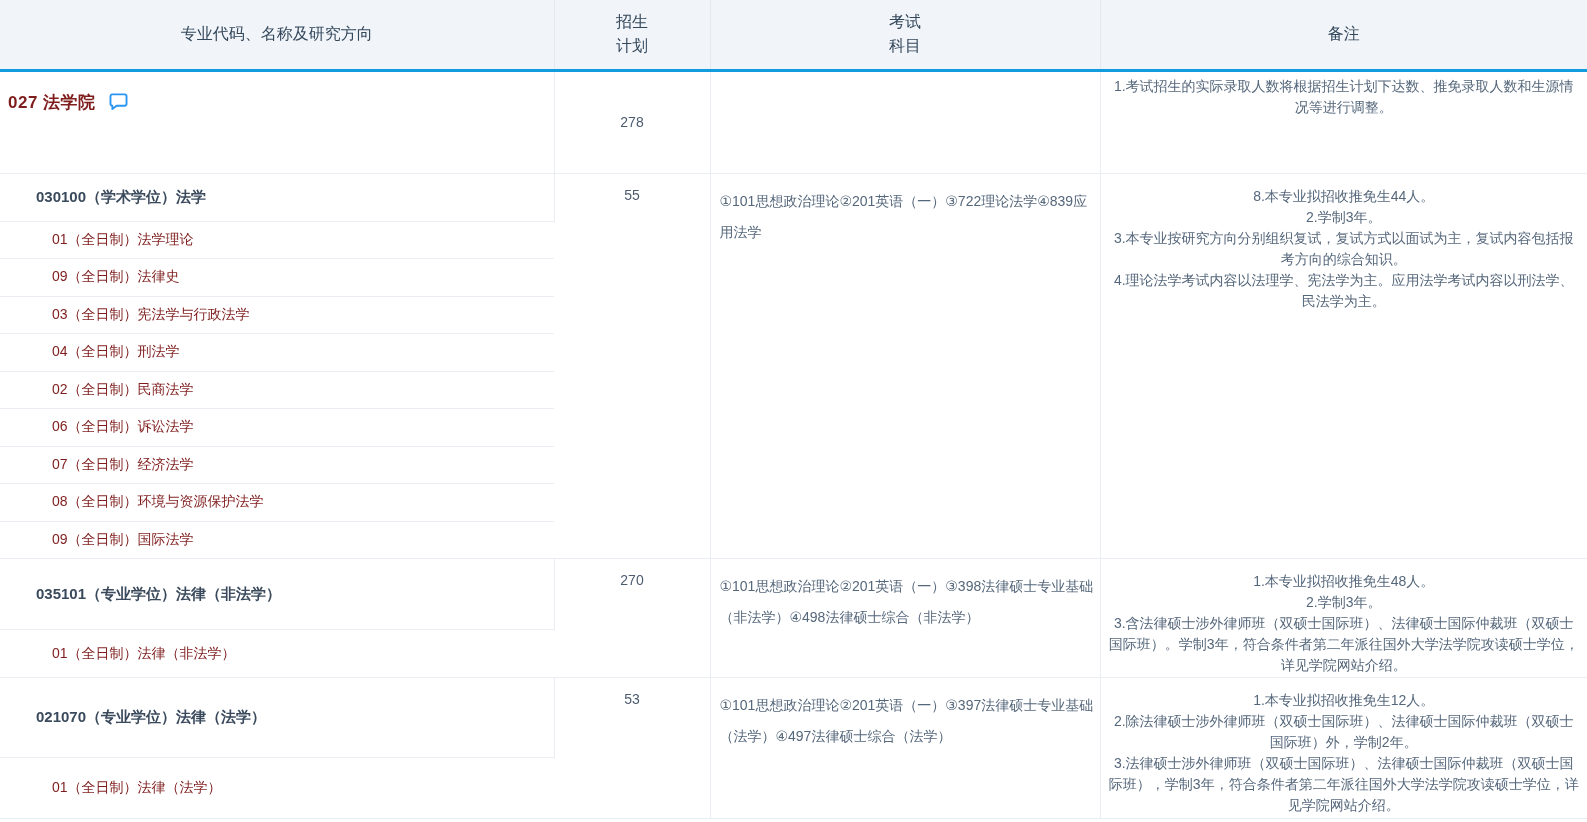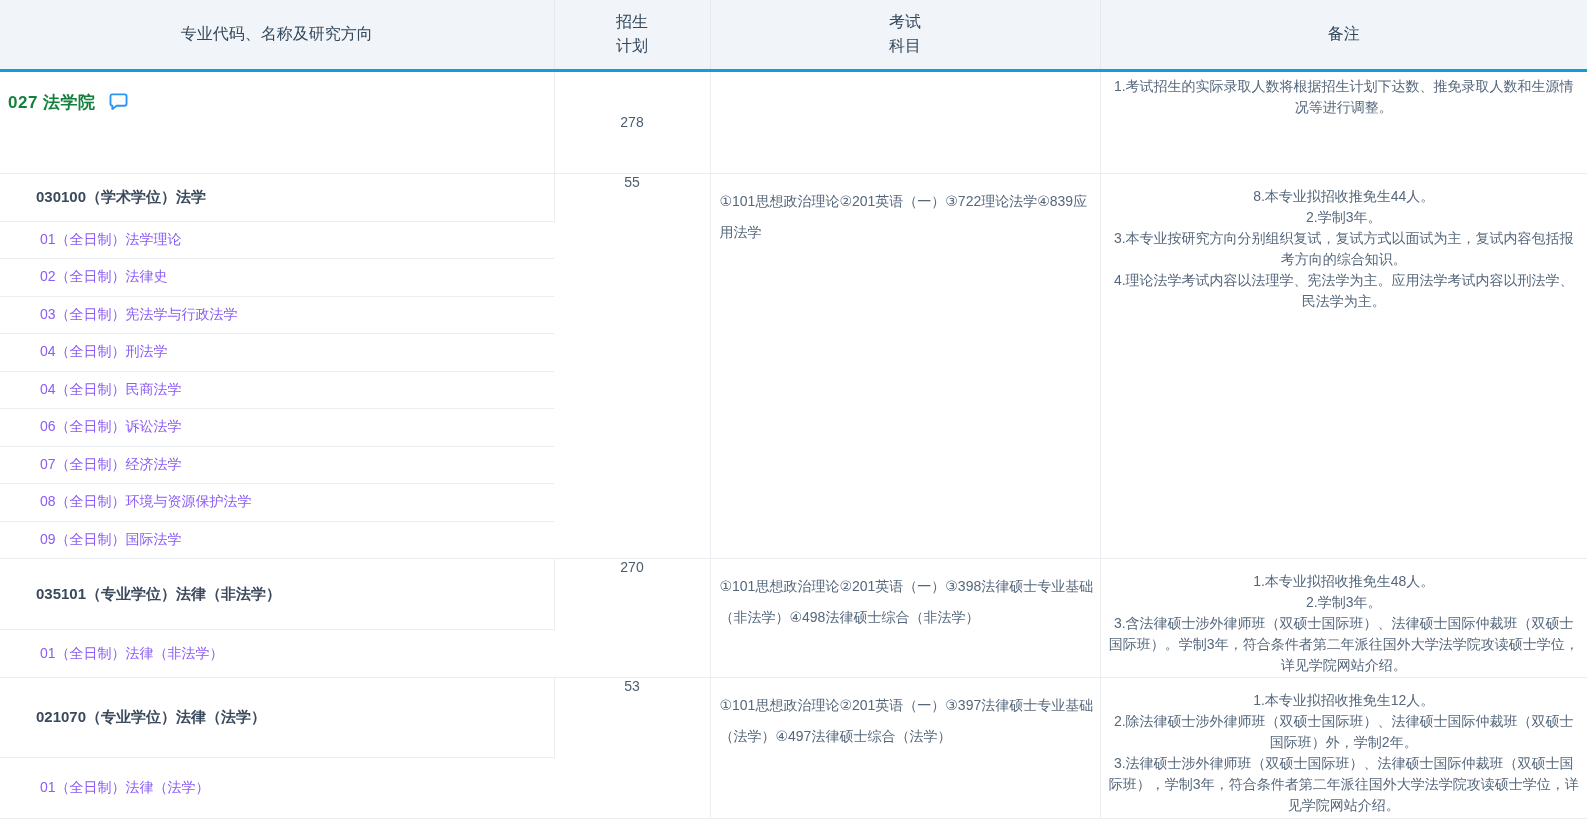--- a/index.html
+++ b/index.html
@@ -45,47 +45,48 @@
   tr.h80  { height: 80px; }
   tr.h61  { height: 61px; }
 
   .cell-college {
     vertical-align: top;
     padding: 19px 10px 0 8px;
   }
   .college-title {
     font-size: 17px;
     font-weight: 700;
-    color: #15803d;
+    color: #7f1d1d;
     letter-spacing: 0.5px;
   }
   .comment-icon {
     display: inline-block;
     margin-left: 10px;
     vertical-align: -2px;
   }
 
   .cell-major {
     font-size: 15px;
     font-weight: 700;
     color: #3a4a5c;
     padding-left: 36px;
   }
   .cell-dir {
-    padding-left: 40px;
-    color: #8b5cf6;
+    padding-left: 52px;
+    color: #7f1d1d;
   }
 
   .cell-plan {
     text-align: center;
     color: #4c5c6e;
     margin-top: 48px;
   }
   .cell-plan.top {
     vertical-align: top;
+    padding-top: 13px;
   }
 
   .cell-exam {
     vertical-align: top;
     text-align: left;
     padding: 12px 5px 0 9px;
     line-height: 31px;
     color: #55677b;
   }
 
@@ -140,30 +141,30 @@
       <td class="cell-exam" rowspan="10">①101思想政治理论②201英语（一）③722理论法学④839应用法学</td>
       <td class="cell-note pre gtop" rowspan="10">8.本专业拟招收推免生44人。
 2.学制3年。
 3.本专业按研究方向分别组织复试，复试方式以面试为主，复试内容包括报考方向的综合知识。
 4.理论法学考试内容以法理学、宪法学为主。应用法学考试内容以刑法学、民法学为主。</td>
     </tr>
     <tr class="h375">
         <td class="cell-dir">01（全日制）法学理论</td>
       </tr>
     <tr class="h375">
-        <td class="cell-dir">02（全日制）法律史</td>
+        <td class="cell-dir">09（全日制）法律史</td>
       </tr>
     <tr class="h375">
         <td class="cell-dir">03（全日制）宪法学与行政法学</td>
       </tr>
     <tr class="h375">
         <td class="cell-dir">04（全日制）刑法学</td>
       </tr>
     <tr class="h375">
-        <td class="cell-dir">04（全日制）民商法学</td>
+        <td class="cell-dir">02（全日制）民商法学</td>
       </tr>
     <tr class="h375">
         <td class="cell-dir">06（全日制）诉讼法学</td>
       </tr>
     <tr class="h375">
         <td class="cell-dir">07（全日制）经济法学</td>
       </tr>
     <tr class="h375">
         <td class="cell-dir">08（全日制）环境与资源保护法学</td>
       </tr>

